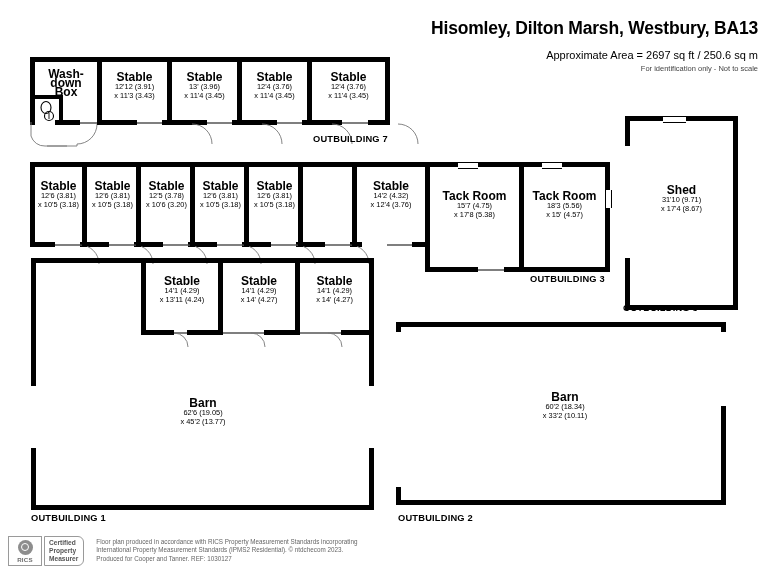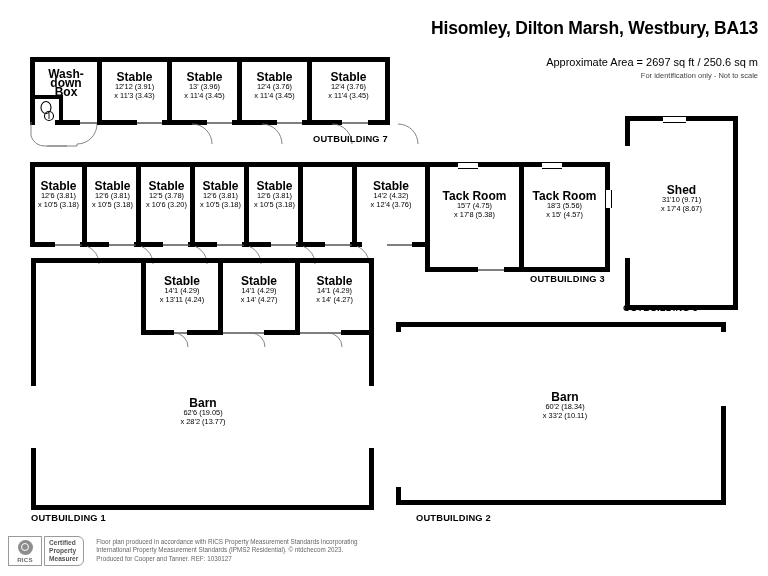--- a/index.html
+++ b/index.html
@@ -7,21 +7,21 @@
   body{
     width:768px;height:576px;position:relative;overflow:hidden;
     font-family:"Liberation Sans","DejaVu Sans",sans-serif;
     color:#000;
   }
   .plan{position:absolute;left:0;top:0;width:768px;height:576px;}
 
   
   #header{position:absolute;right:10px;top:18px;text-align:right;width:420px;}
   #plan-title{font-size:17.5px;font-weight:bold;letter-spacing:-0.2px;line-height:20px;}
-  .area-line{font-size:11px;line-height:13.2px;margin-top:18px;}
+  .area-line{font-size:11px;line-height:13.2px;margin-top:11px;}
   #areas{margin-top:5px;}
   #scale-note{font-size:7.5px;color:#444;margin-top:2px;}
 
   
   .wall{position:absolute;background:#000;}
   .room{position:absolute;}
   .rlabel{
     position:absolute;text-align:center;font-size:7.4px;line-height:9.1px;
     width:100%;left:0;
   }
@@ -324,39 +324,39 @@
     <div class="rlabel">
       <b>Stable</b>
       <span>14'1 (4.29)</span>
       <span>x 14' (4.27)</span>
     </div>
   </div>
   <div class="room" style="left:148px;top:399px;width:110px;">
     <div class="rlabel">
       <b>Barn</b>
       <span>62'6 (19.05)</span>
-      <span>x 28'2 (13.77)</span>
+      <span>x 45'2 (13.77)</span>
     </div>
   </div>
   <div class="oblabel" style="left:31px;top:513px;">OUTBUILDING 1</div>
 
   <div class="wall" style="left:396px;top:322px;width:330px;height:5px;"></div>
   <div class="wall" style="left:396px;top:322px;width:5px;height:10px;"></div>
   <div class="wall" style="left:721px;top:322px;width:5px;height:10px;"></div>
   <div class="wall" style="left:721px;top:406px;width:5px;height:99px;"></div>
   <div class="wall" style="left:396px;top:487px;width:5px;height:18px;"></div>
   <div class="wall" style="left:396px;top:500px;width:330px;height:5px;"></div>
   <div class="room" style="left:510px;top:393px;width:110px;">
     <div class="rlabel">
       <b>Barn</b>
       <span>60'2 (18.34)</span>
       <span>x 33'2 (10.11)</span>
     </div>
   </div>
-  <div class="oblabel" style="left:416px;top:513px;">OUTBUILDING 2</div>
+  <div class="oblabel" style="left:398px;top:513px;">OUTBUILDING 2</div>
 
   <div id="footer">
     <div id="rics-logo">
       <div id="rics-mark"></div>
       <div id="rics-word">RICS</div>
     </div>
     <div id="cert-badge">
       <div>Certified</div>
       <div>Property</div>
       <div>Measurer</div>

